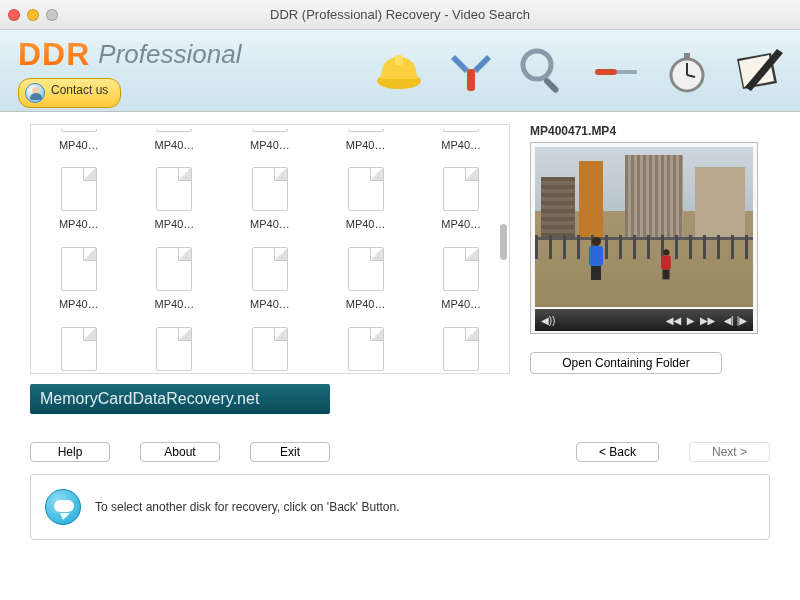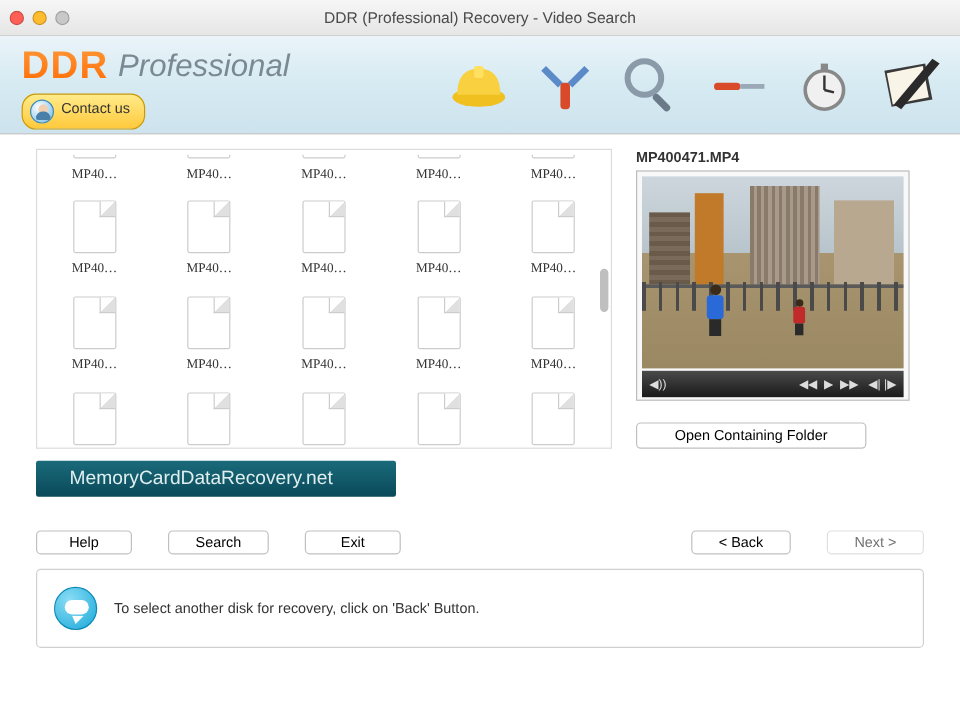--- a/index.html
+++ b/index.html
@@ -20,21 +20,21 @@
 .contact-btn { position: absolute; left: 18px; top: 48px; padding: 4px 12px 4px 6px; background: linear-gradient(#ffeb8a, #ffc93c); border: 1px solid #cc9a00; border-radius: 12px; display: flex; align-items: flex-start; gap: 6px; font-size: 12px; color: #333; cursor: pointer; }
 .contact-icon { width: 20px; height: 20px; background: radial-gradient(circle at 35% 30%, #fff, #6bb8e8); border-radius: 50%; border: 1px solid #3a8ac0; position: relative; }
 .contact-icon::after { content: ""; position: absolute; bottom: 2px; left: 4px; width: 12px; height: 7px; background: #4a7fa8; border-radius: 6px 6px 2px 2px; }
 .contact-icon::before { content: ""; position: absolute; top: 3px; left: 6px; width: 8px; height: 8px; background: #f0d0b0; border-radius: 50%; }
 .tool-icons { position: absolute; right: 10px; top: 0; height: 82px; display: flex; align-items: center; gap: 10px; }
 .tool-ic { width: 62px; height: 62px; display: flex; align-items: center; justify-content: center; }
 
 .content { padding: 12px 30px 0 30px; }
 .main-row { display: flex; gap: 20px; }
 .file-area { width: 480px; height: 250px; border: 1px solid #dcdcdc; background: #fff; position: relative; overflow: hidden; }
-.file-grid { padding: 4px 12px; display: grid; grid-template-columns: repeat(5, 1fr); gap: 6px 24px; font-family: Liberation Serif, serif; }
+.file-grid { padding: 4px 12px; display: grid; grid-template-columns: repeat(5, 1fr); gap: 6px 24px; }
 .file-item { display: flex; flex-direction: column; align-items: center; padding: 2px; border-radius: 3px; cursor: pointer; }
 .file-icon { width: 56px; height: 56px; position: relative; margin-bottom: 0px; }
 .file-page { position: absolute; inset: 6px 10px; background: #fff; border: 1px solid #ccc; border-radius: 2px; }
 .file-page::before { content: ""; position: absolute; top: 0; right: 0; width: 12px; height: 12px; background: linear-gradient(135deg, #fff 50%, #e0e0e0 50%); border-bottom: 1px solid #ccc; border-left: 1px solid #ccc; }
 .file-label { font-size: 11px; color: #333; max-width: 70px; white-space: nowrap; overflow: hidden; text-overflow: ellipsis; padding: 1px 5px; border-radius: 3px; }
 .file-item.cutoff .file-icon { margin-top: -44px; }
 .file-item.cutoff { overflow: hidden; height: 24px; }
 .scroll-ind { position: absolute; right: 2px; top: 40%; width: 7px; height: 36px; background: #bfbfbf; border-radius: 4px; }
 
 .preview-col { flex: 1; }
@@ -50,21 +50,21 @@
 .railh { position: absolute; left: 0; right: 0; top: 90px; height: 3px; background: #5a5a5a; }
 .person { position: absolute; width: 18px; height: 42px; top: 90px; }
 .person .head { width: 9px; height: 9px; background: #3a2a1a; border-radius: 50%; margin: 0 auto; }
 .person .body { width: 14px; height: 20px; margin: 0 auto; border-radius: 3px; }
 .person .legs { width: 10px; height: 14px; margin: 0 auto; background: #2a2a2a; }
 .p1 { left: 52px; } .p1 .body { background: #2a6ad8; }
 .p2 { left: 122px; top: 96px; transform: scale(0.7); } .p2 .body { background: #c02a2a; }
 .video-ctrl { height: 22px; background: linear-gradient(#4a4a4a, #1a1a1a); margin-top: 2px; display: flex; align-items: center; justify-content: space-between; padding: 0 6px; color: #ddd; font-size: 10px; }
 .open-folder-btn { margin-top: 18px; width: 192px; padding: 3px 0; text-align: center; border: 1px solid #c0c0c0; border-radius: 4px; background: #fff; font-size: 12px; cursor: pointer; }
 
-.watermark { margin-top: 10px; width: 300px; padding: 6px 28px; background: linear-gradient(#1a6a7a, #0a4a5a); color: #e0eef0; font-size: 16px; font-weight: 500; border-radius: 2px; }
+.watermark { margin-top: 10px; width: 300px; padding: 6px 10px; background: linear-gradient(#1a6a7a, #0a4a5a); color: #e0eef0; font-size: 16px; font-weight: 500; border-radius: 2px; }
 
 .button-row { margin-top: 28px; display: flex; gap: 30px; align-items: center; }
 .mac-btn { padding: 2px 22px; border: 1px solid #c0c0c0; border-radius: 4px; background: #fff; font-size: 12px; cursor: pointer; min-width: 80px; text-align: center; }
 .mac-btn.disabled { color: #737373; border-color: #e0e0e0; cursor: default; }
 .spacer { flex: 1; }
 
 .hint-box { margin-top: 12px; border: 1px solid #d0d0d0; border-radius: 4px; padding: 14px 14px; display: flex; align-items: center; gap: 14px; }
 .hint-icon { width: 36px; height: 36px; border-radius: 50%; background: radial-gradient(circle at 35% 30%, #8addf5, #1aa8d8); position: relative; border: 1px solid #0a88b8; }
 .hint-icon::after { content: ""; position: absolute; left: 8px; top: 10px; width: 20px; height: 12px; background: #fff; border-radius: 10px; }
 .hint-icon::before { content: ""; position: absolute; left: 14px; bottom: 4px; width: 10px; height: 7px; background: #fff; clip-path: polygon(0 0, 100% 0, 30% 100%); }
@@ -285,21 +285,21 @@
         </div>
       </div>
       <div class="open-folder-btn">Open Containing Folder</div>
     </div>
   </div>
 
   <div class="watermark">MemoryCardDataRecovery.net</div>
 
   <div class="button-row">
     <div class="mac-btn">Help</div>
-    <div class="mac-btn">Search</div>
+    <div class="mac-btn">About</div>
     <div class="mac-btn">Exit</div>
     <div class="spacer"></div>
     <div class="mac-btn">&lt; Back</div>
     <div class="mac-btn disabled">Next &gt;</div>
   </div>
 
   <div class="hint-box">
     <div class="hint-icon"></div>
     <div class="hint-text">To select another disk for recovery, click on 'Back' Button.</div>
   </div>

